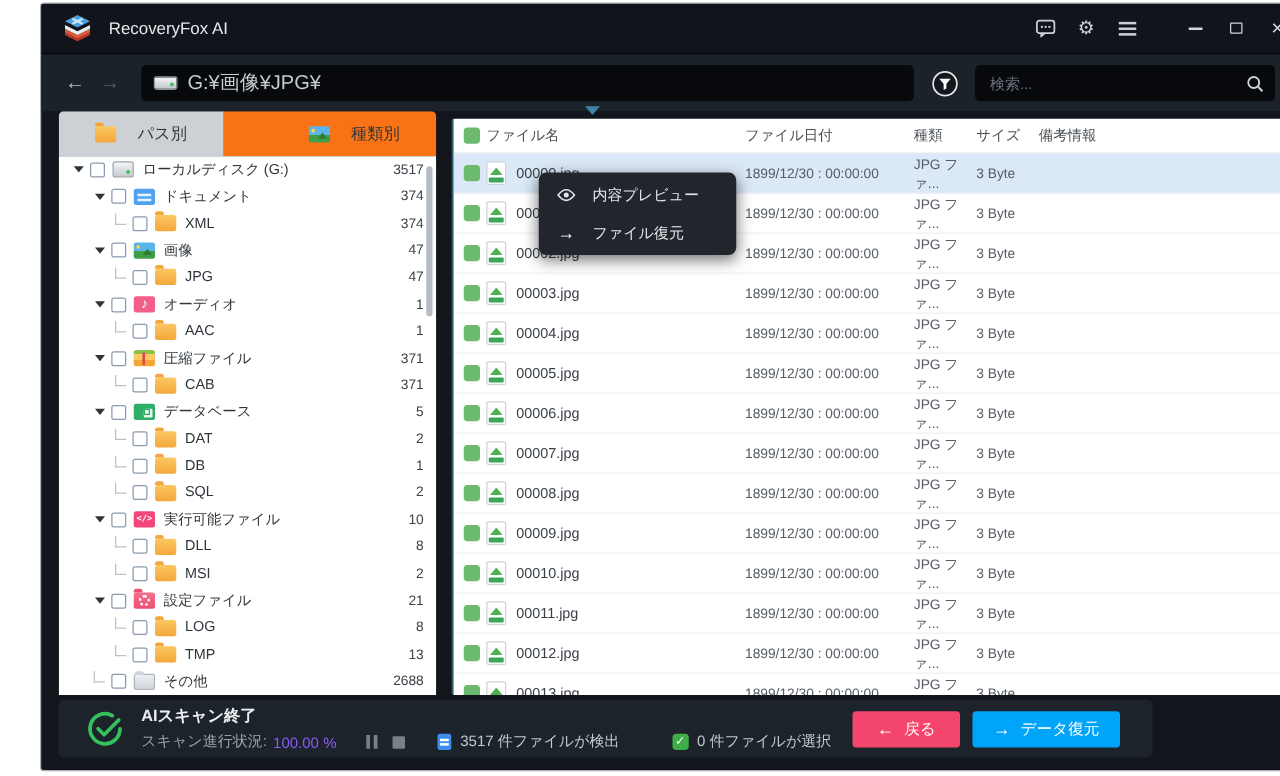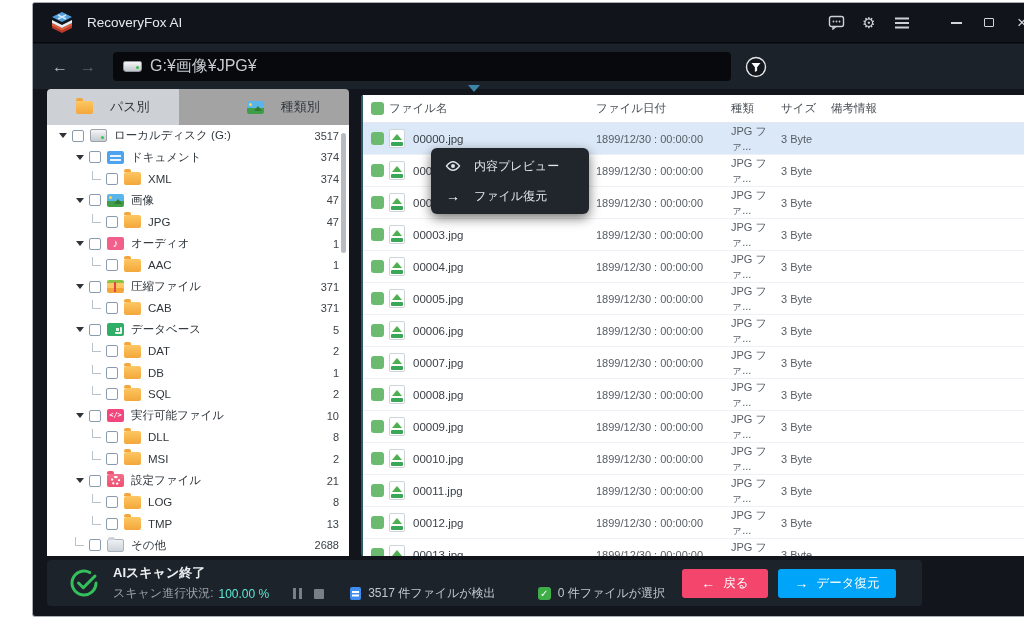--- a/index.html
+++ b/index.html
@@ -31,21 +31,21 @@
   .filterbtn { margin-left:13px; width:24px; height:24px; flex:none; display:flex; align-items:center; justify-content:center; }
   .searchbox { margin-left:12px; width:240px; height:29px; background:#07090c; border-radius:4px; display:flex; align-items:center; padding:0 8px 0 12px; }
   .searchbox input { flex:1; background:transparent; border:none; outline:none; color:#c6ccd2; font-size:12px; font-family:"Liberation Sans","DejaVu Sans",sans-serif; }
   .searchbox input::placeholder { color:#6a737d; }
 
   
   .sidebar { position:absolute; left:14px; top:86px; width:302px; height:467px; border-radius:4px 4px 0 0; overflow:hidden; }
   .tabs { height:36px; display:flex; }
   .tab { flex:1; display:flex; align-items:center; justify-content:center; gap:10px; font-size:13px; color:#2e343a; cursor:default; }
   .tab.active { background:#cdd1d6; }
-  .tab.inactive { background:#a3a3a3;padding-left:39px; }
+  .tab.inactive { background:#f97316;padding-left:39px; }
   .tree { position:absolute; left:0; top:36px; right:0; bottom:0; background:#fff; overflow:hidden; }
   .tree-row { display:flex; align-items:center; height:21.55px; padding-right:10px; font-size:11.5px; color:#30363c; white-space:nowrap; }
   .lvl0 { padding-left:8px; } .lvl1 { padding-left:25px; } .lvl2 { padding-left:42px; }
   .slot { width:15px; flex:none; display:flex; align-items:center; justify-content:center; }
   .tri { width:0; height:0; border-left:4px solid transparent; border-right:4px solid transparent; border-top:5px solid #2e343a; }
   .elbow { width:9px; height:9px; border-left:1px solid #b9c2cb; border-bottom:1px solid #b9c2cb; margin-top:-7px; }
   .cb-empty { width:12px; height:12px; flex:none; border:1px solid #8a9bb0; border-radius:2px; background:#fff; margin:0 6px 0 2px; }
   .tlabel { overflow:hidden; text-overflow:ellipsis; }
   .tcount { margin-left:auto; font-size:11px; color:#3c4248; }
   .side-scroll { position:absolute; right:3px; top:44px; width:5px; height:120px; background:#b6bcc2; border-radius:3px; }
@@ -85,31 +85,31 @@
   .trow.sel { background:#dbe8f7; }
   .fname { font-size:11.5px; color:#383f46; }
   .cb-green { width:13px; height:13px; background:#6cba70; border-radius:3px; }
   .file-icon { width:16px; height:19px; background:#fff; border:1px solid #ccd3d9; border-radius:2px; position:relative; }
   .file-icon::before { content:""; position:absolute; left:2px; top:4px; width:0; height:0; border-left:5px solid transparent; border-right:5px solid transparent; border-bottom:6px solid #4caf50; }
   .file-icon::after { content:""; position:absolute; left:1px; right:1px; bottom:1px; height:4px; background:#3aa757; border-radius:1px; }
   .sort-tri { position:absolute; left:435px; top:82px; width:0; height:0; border-left:6px solid transparent; border-right:6px solid transparent; border-top:7px solid #3d84a8; }
   .table-scroll { position:absolute; right:2px; top:30px; width:5px; height:112px; background:#c3c8cd; border-radius:3px; }
 
   
-  .ctxmenu { position:absolute; left:398px; top:145px; width:158px; background:#21262d; border-radius:6px; box-shadow:0 4px 12px rgba(0,0,0,.55); padding:3px 0; z-index:10; }
+  .ctxmenu { position:absolute; left:398px; top:135px; width:158px; background:#21262d; border-radius:6px; box-shadow:0 4px 12px rgba(0,0,0,.55); padding:3px 0; z-index:10; }
   .menu-item { display:flex; align-items:center; gap:13px; height:30px; padding:0 14px; color:#e3e7ea; font-size:12px; }
   .menu-arrow { font-size:14px; color:#fff; width:16px; text-align:center; }
 
   
   .statusbar { position:absolute; left:14px; top:557px; width:875px; height:46px; background:#1c232b; border-radius:4px; display:flex; align-items:center;justify-content:space-between; }
   .status-check { margin-left:22px; flex:none; }
   .status-texts { margin-left:14px; display:flex; flex-direction:column; gap:3px; }
   .scan-title { color:#eceff2; font-size:13px; font-weight:bold; }
   .status-line2 { display:flex; align-items:center; font-size:12px; color:#98a0a9; }
-  .progress-val { color:#5eead4; margin-left:5px; }
+  .progress-val { color:#8b5cf6; margin-left:5px; }
   .ic-pause { width:9px; height:11px; border-left:3px solid #787f87; border-right:3px solid #787f87; margin-left:24px; }
   .ic-stop { width:10px; height:10px; background:#787f87; border-radius:1px; margin-left:12px; }
   .ic-doc-blue { width:11px; height:13px; background:#3d8ef0; border-radius:2px; position:relative; margin-left:26px; }
   .ic-doc-blue::before { content:""; position:absolute; left:2px; right:2px; top:4px; height:1.5px; background:#fff; box-shadow:0 3.5px 0 #fff; }
   .detected-text { color:#c3c9cf; margin-left:7px; }
   .cb-check-green { width:13px; height:13px; background:#3fae49; border-radius:3px; margin-left:42px; }
   .cb-check-green::before { content:"✓"; color:#fff; font-size:10px; line-height:13px; display:block; text-align:center; }
   .selected-text { color:#c3c9cf; margin-left:7px; }
   .status-buttons { margin-left:auto; display:flex; gap:10px; margin-right:26px; }
   .btn { height:29px; border:none; border-radius:3px; color:#fff; font-size:12.5px; display:flex; align-items:center; justify-content:center; gap:8px; font-family:"Liberation Sans","DejaVu Sans",sans-serif; }
@@ -170,20 +170,27 @@
     <div class="pathbar">
       <span class="ico-disk-sm"></span>
       <span class="path-text">G:¥画像¥JPG¥</span>
     </div>
     <div class="filterbtn">
       <svg width="22" height="22" viewBox="0 0 22 22">
         <circle cx="11" cy="11" r="9.5" fill="#14181d" stroke="#e4e7ea" stroke-width="1.4"></circle>
         <path d="M6.5 7 h9 l-3.4 4.2 v3.6 l-2.2 1.2 v-4.8 z" fill="#fff"></path>
       </svg>
     </div>
+    <div class="searchbox">
+      <input type="text" placeholder="検索..." style="">
+      <svg width="16" height="16" viewBox="0 0 16 16">
+        <circle cx="7" cy="7" r="4.4" fill="none" stroke="#cfd4d9" stroke-width="1.5"></circle>
+        <path d="M10.4 10.4 L14 14" stroke="#cfd4d9" stroke-width="1.5"></path>
+      </svg>
+    </div>
   </div>
 
   <div class="sidebar">
     <div class="tabs">
       <div class="tab active">
         <span class="ti ico-folder"></span>
         <span>パス別</span>
       </div>
       <div class="tab inactive">
         <span class="ti ico-image"></span>

